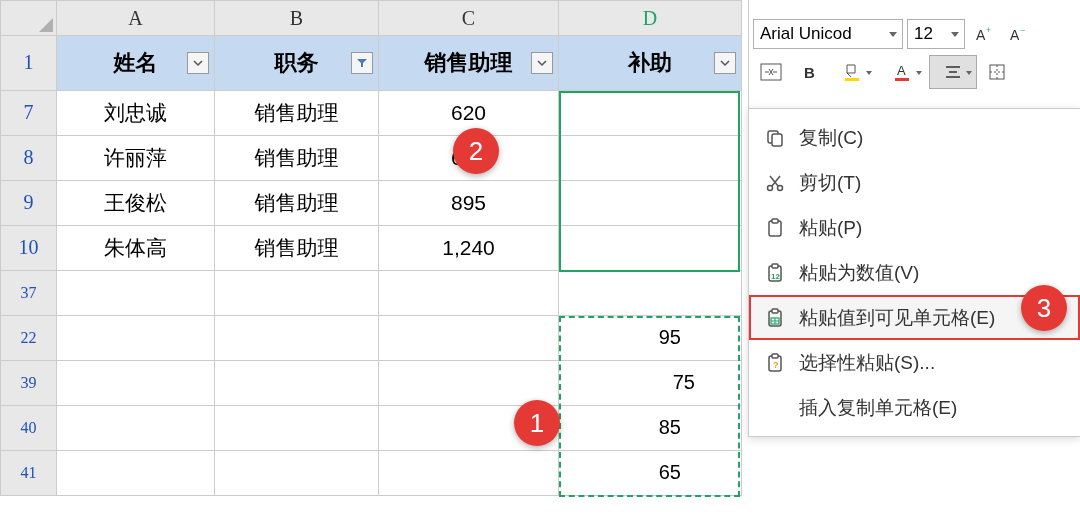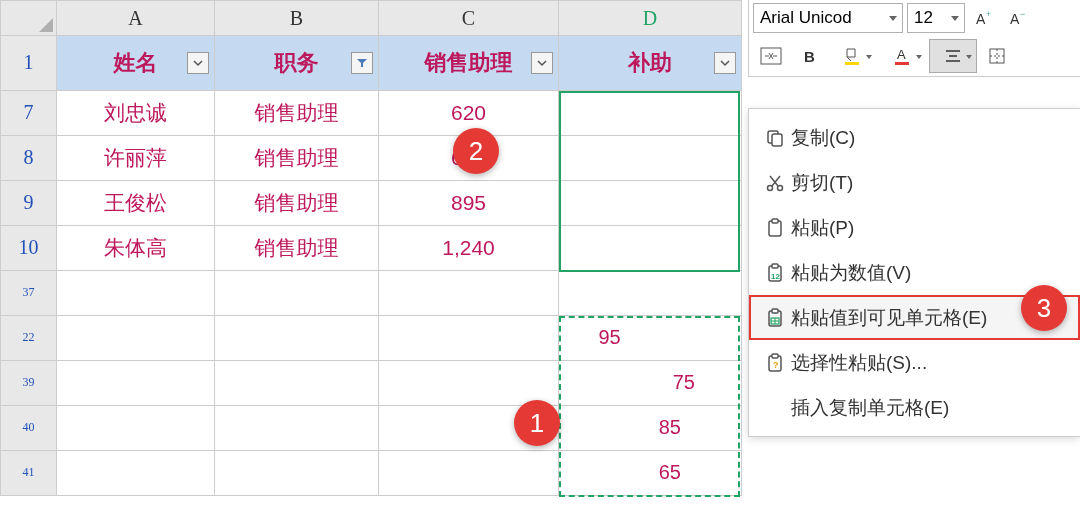--- a/index.html
+++ b/index.html
@@ -11,51 +11,51 @@
     .corner::after { content: ""; position: absolute; right: 3px; bottom: 3px; width: 0; height: 0; border-left: 14px solid transparent; border-bottom: 14px solid #b0b0b0; }
     .col-header { background: #e8e8e8; border: 1px solid #ccc; border-left: none; text-align: center; line-height: 34px; color: #333; font-family: "Times New Roman", serif; font-size: 20px; }
     .col-A { width: 158px; }
     .col-B { width: 164px; }
     .col-C { width: 180px; }
     .col-D { width: 183px; }
     .col-D.col-header { color: #21a366; font-weight: 500; }
     
     .data-row { display: flex; height: 45px; }
     .row-header { width: 57px; background: #e8e8e8; border: 1px solid #ccc; border-top: none; text-align: center; line-height: 43px; color: #2050b8; font-family: "Times New Roman", serif; font-size: 20px; }
-    .row-header.small-row { font-size: 12px; }
-    .cell { border: 1px solid #ccc; border-left: none; border-top: none; line-height: 43px; text-align: center; font-size: 21px; color: #be185d; background: #fff; }
+    .row-header.small-row { font-size: 16px; }
+    .cell { border: 1px solid #ccc; border-left: none; border-top: none; line-height: 43px; text-align: center; font-size: 21px; color: #000000; background: #fff; }
     
     .header-cell { background: #c5d9f1; font-weight: bold; font-size: 22px; position: relative; height: 55px; line-height: 53px; }
     .data-row.header-row { height: 55px; }
     .data-row.header-row .row-header { line-height: 53px; }
     .filter-btn { position: absolute; right: 5px; top: 50%; transform: translateY(-50%); width: 22px; height: 22px; border: 1px solid #999; background: #f5f5f5; display: flex; align-items: center; justify-content: center; }
     .filter-btn svg { width: 12px; height: 12px; }
     
     .small-row { height: 45px; }
     .small-row .row-header { line-height: 43px; }
     .small-row .cell { line-height: 43px; font-size: 20px; }
     
     .selection-box { position: absolute; border: 2px solid #21a366; pointer-events: none; }
     .marching-ants { position: absolute; border: 2px dashed #21a366; pointer-events: none; }
     
-    .toolbar { position: absolute; top: 0; right: 0; width: 332px; background: #fff; border: 1px solid #ccc; border-top: none; border-right: none; padding: 0 4px; }
+    .toolbar { position: absolute; top: 0; right: 0; width: 332px; background: #fff; border: 1px solid #ccc; border-top: none; border-right: none; padding: 16px 4px; }
     .toolbar-row1 { display: flex; align-items: center; gap: 4px; height: 36px; padding: 2px 0; }
     .font-select { width: 150px; height: 30px; border: 1px solid #b0b0b0; background: #fff; padding: 0 20px 0 6px; font-size: 17px; position: relative; line-height: 28px; white-space: nowrap; overflow: hidden; }
     .font-select::after { content: ""; position: absolute; right: 5px; top: 12px; border-left: 4px solid transparent; border-right: 4px solid transparent; border-top: 5px solid #666; }
     .size-select { width: 58px; height: 30px; border: 1px solid #b0b0b0; background: #fff; padding: 0 18px 0 6px; font-size: 17px; position: relative; line-height: 28px; }
     .size-select::after { content: ""; position: absolute; right: 5px; top: 12px; border-left: 4px solid transparent; border-right: 4px solid transparent; border-top: 5px solid #666; }
     .icon-btn-sm { width: 30px; height: 30px; display: flex; align-items: center; justify-content: center; border: 1px solid transparent; }
     .toolbar-row2 { display: flex; align-items: center; gap: 2px; height: 40px; padding: 2px 0; }
     .tbtn { width: 36px; height: 34px; display: flex; align-items: center; justify-content: center; border: 1px solid transparent; position: relative; }
     .tbtn.dd { width: 48px; }
     .tbtn.dd::after { content: ""; position: absolute; right: 4px; top: 15px; border-left: 3px solid transparent; border-right: 3px solid transparent; border-top: 4px solid #666; }
     .tbtn.active { background: #e0e0e0; border-color: #aaa; }
     
     .context-menu { position: absolute; top: 108px; right: 0; width: 332px; background: #fff; border: 1px solid #ccc; border-right: none; padding: 6px 0; box-shadow: 0 2px 8px rgba(0,0,0,0.15); }
-    .menu-item { display: flex; align-items: center; height: 45px; padding: 0 14px; gap: 4px; font-size: 19px; color: #333; }
+    .menu-item { display: flex; align-items: center; height: 45px; padding: 0 14px; gap: 12px; font-size: 19px; color: #333; }
     .menu-item.highlighted { outline: 2px solid #e53935; outline-offset: -2px; background: #f5f5f5; }
     .menu-icon { width: 24px; height: 24px; display: flex; align-items: center; justify-content: center; flex-shrink: 0; }
     .menu-item.indented .menu-icon { visibility: hidden; }
     
     .callout { position: absolute; width: 46px; height: 46px; border-radius: 50%; background: #e53935; color: #fff; font-size: 26px; font-weight: 500; display: flex; align-items: center; justify-content: center; box-shadow: 0 2px 6px rgba(0,0,0,0.3); }
   </style>
 </head>
 <body>
 
 <div class="grid">
@@ -137,21 +137,21 @@
     <div class="cell col-A"></div>
     <div class="cell col-B"></div>
     <div class="cell col-C"></div>
     <div class="cell col-D"></div>
   </div>
   <div class="data-row small-row">
     <div class="row-header small-row">22</div>
     <div class="cell col-A"></div>
     <div class="cell col-B"></div>
     <div class="cell col-C"></div>
-    <div class="cell col-D" style="text-align:center;padding-right:81px"><span>95</span></div>
+    <div class="cell col-D" style="text-align:right;padding-right:60px"><span>95</span></div>
   </div>
   <div class="data-row small-row">
     <div class="row-header small-row">39</div>
     <div class="cell col-A"></div>
     <div class="cell col-B"></div>
     <div class="cell col-C"></div>
     <div class="cell col-D" style="text-align:right;padding-right:46px"><span>75</span></div>
   </div>
   <div class="data-row small-row">
     <div class="row-header small-row">40</div>

